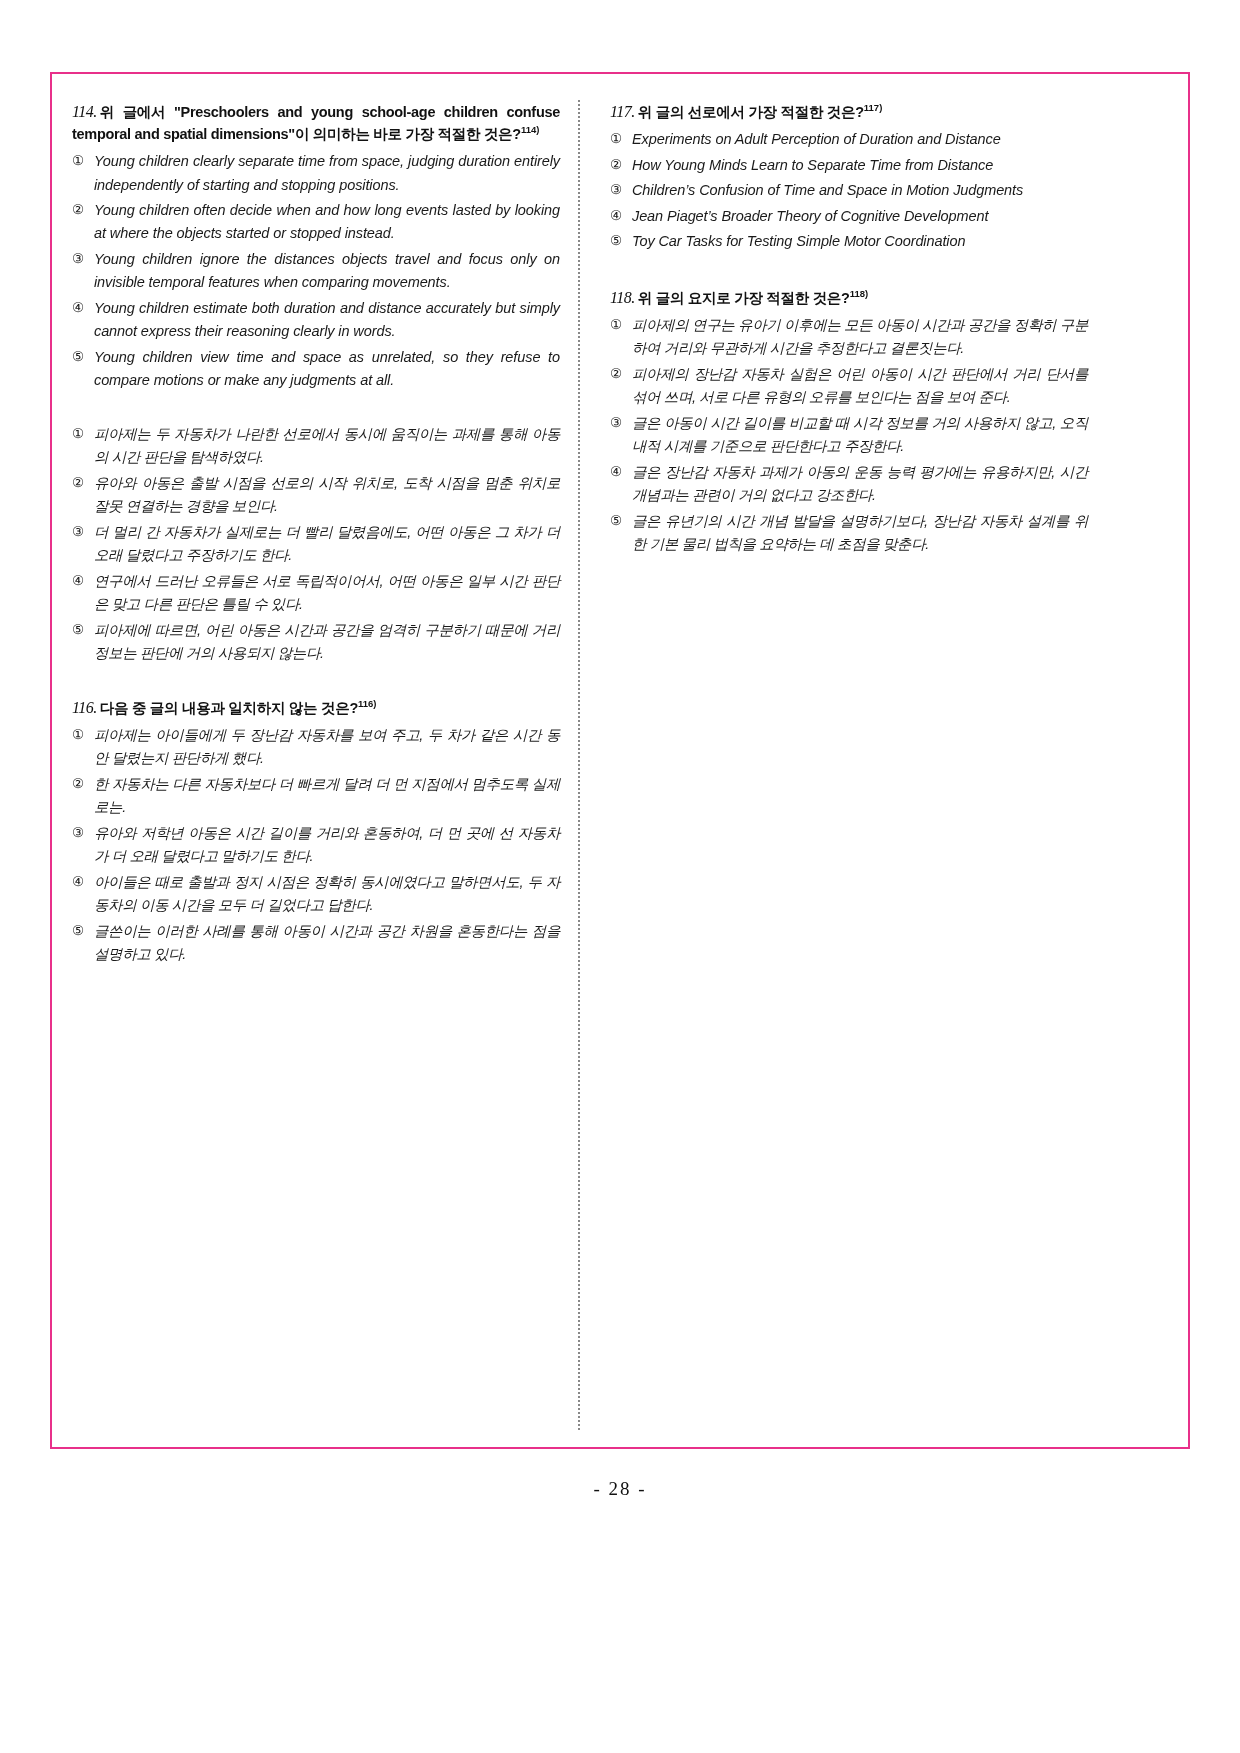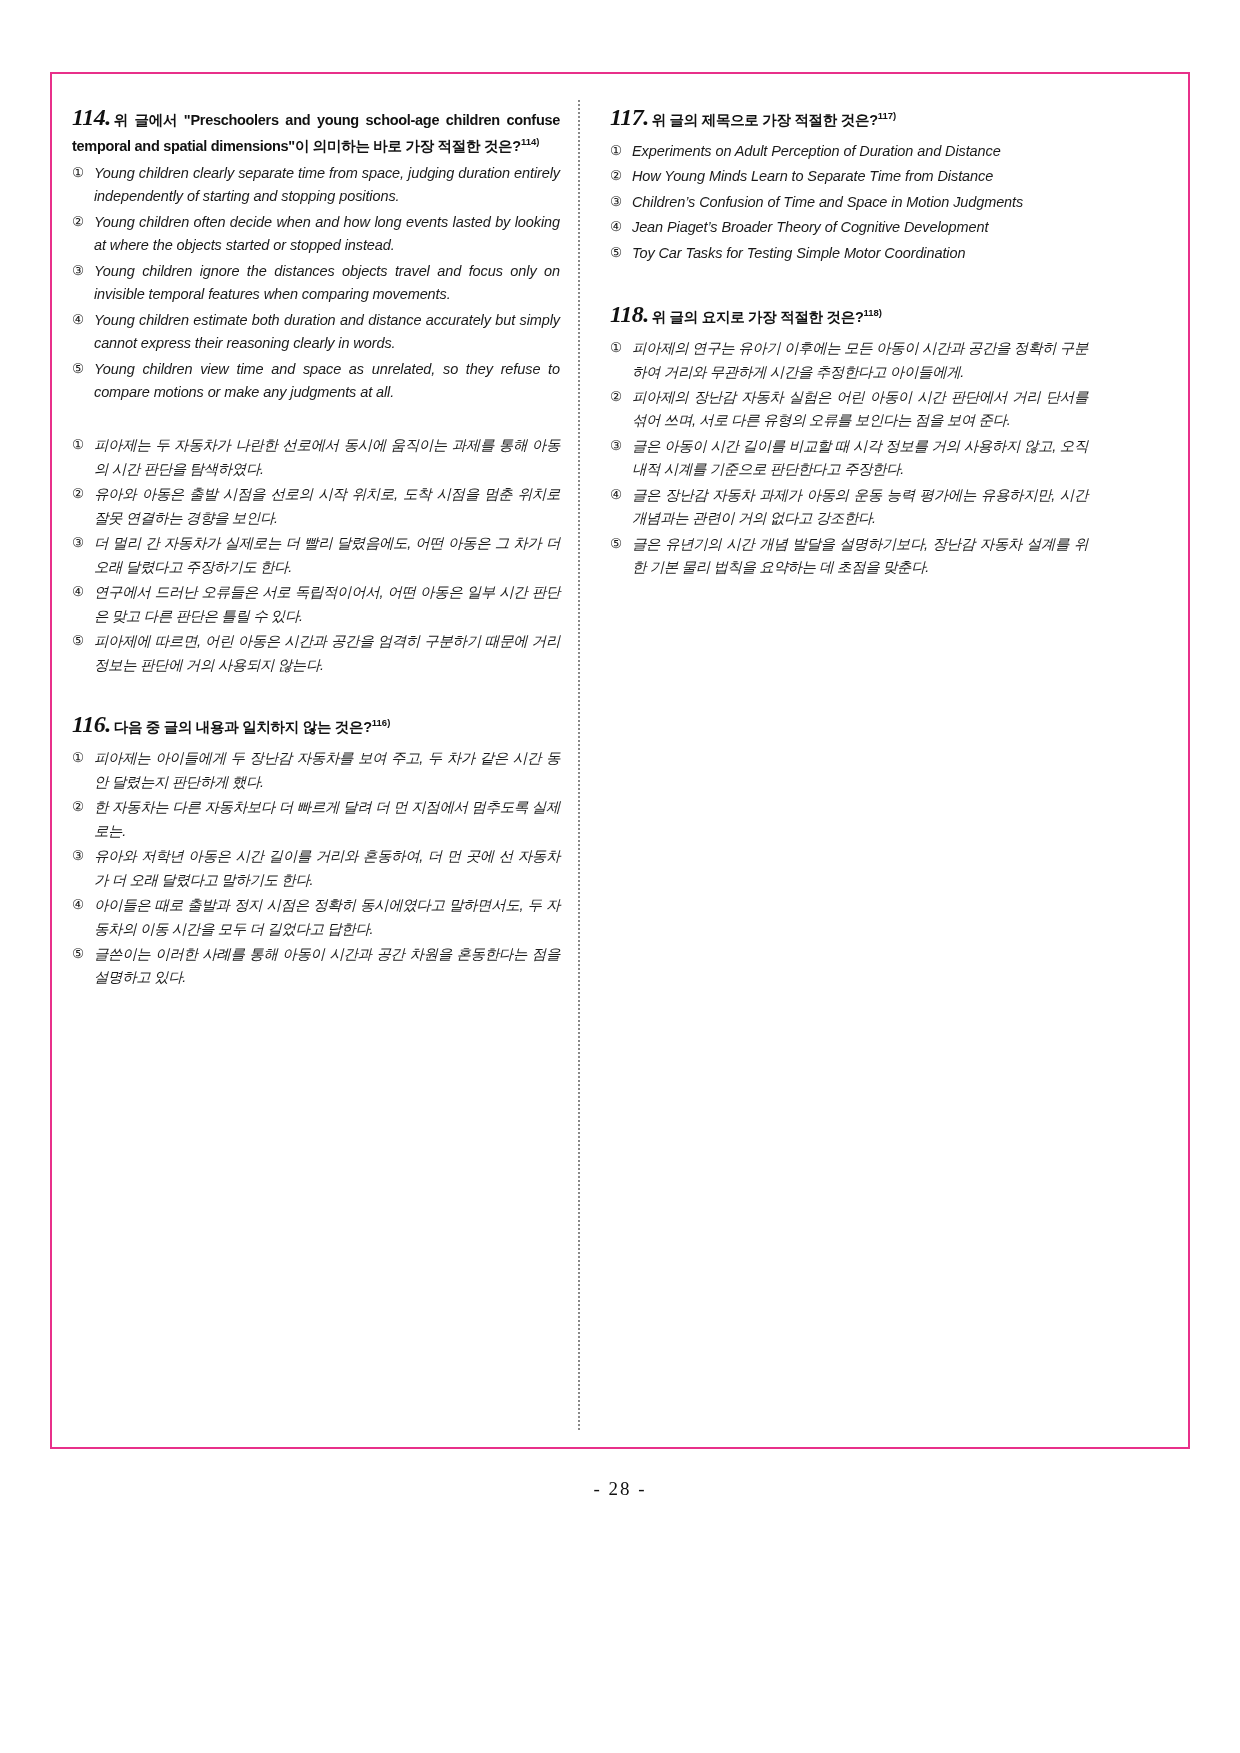--- a/index.html
+++ b/index.html
@@ -50,22 +50,22 @@
     font-size: 14.5px;
     line-height: 1.45;
     font-weight: bold;
     color: #111;
     margin-bottom: 5px;
     text-align: justify;
   }
   .qnum {
     font-family: "Liberation Serif", serif;
     font-style: italic;
-    font-weight: bold;
-    font-size: 24px;
+    font-weight: normal;
+    font-size: 16px;
     letter-spacing: -0.5px;
     margin-right: 3px;
   }
   .qhead .ko {
     font-weight: bold;
     letter-spacing: -0.3px;
   }
   sup {
     font-size: 9.5px;
     font-weight: bold;
@@ -201,21 +201,21 @@
         </li>
       </ul>
     </div>
 
   </div>
 
   <div class="col col-right">
 
     <div class="qblock">
       <div class="qhead">
-        <span class="qnum">117.</span><span class="ko">위 글의 제목으로 가장 적절한 것은?</span><sup>117)</sup>
+        <span class="qnum">117.</span><span class="ko">위 글의 선로에서 가장 적절한 것은?</span><sup>117)</sup>
       </div>
       <ul class="choices">
         <li class="choice">
           <span class="marker">①</span>
           <span class="ctext">Experiments on Adult Perception of Duration and Distance</span>
         </li>
         <li class="choice">
           <span class="marker">②</span>
           <span class="ctext">How Young Minds Learn to Separate Time from Distance</span>
         </li>
@@ -234,21 +234,21 @@
       </ul>
     </div>
 
     <div class="qblock" style="margin-top:32px;">
       <div class="qhead">
         <span class="qnum">118.</span><span class="ko">위 글의 요지로 가장 적절한 것은?</span><sup>118)</sup>
       </div>
       <ul class="choices">
         <li class="choice">
           <span class="marker">①</span>
-          <span class="ctext ko">피아제의 연구는 유아기 이후에는 모든 아동이 시간과 공간을 정확히 구분하여 거리와 무관하게 시간을 추정한다고 아이들에게.</span>
+          <span class="ctext ko">피아제의 연구는 유아기 이후에는 모든 아동이 시간과 공간을 정확히 구분하여 거리와 무관하게 시간을 추정한다고 결론짓는다.</span>
         </li>
         <li class="choice">
           <span class="marker">②</span>
           <span class="ctext ko">피아제의 장난감 자동차 실험은 어린 아동이 시간 판단에서 거리 단서를 섞어 쓰며, 서로 다른 유형의 오류를 보인다는 점을 보여 준다.</span>
         </li>
         <li class="choice">
           <span class="marker">③</span>
           <span class="ctext ko">글은 아동이 시간 길이를 비교할 때 시각 정보를 거의 사용하지 않고, 오직 내적 시계를 기준으로 판단한다고 주장한다.</span>
         </li>
         <li class="choice">

